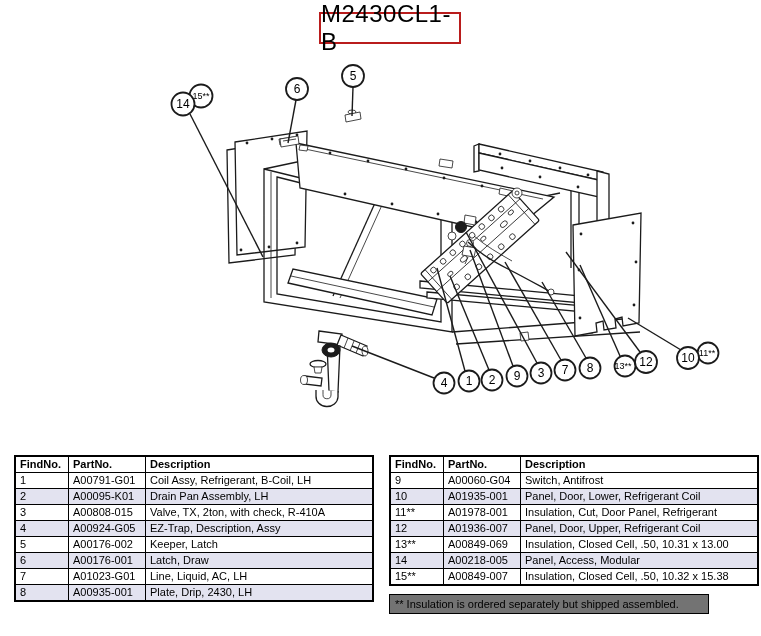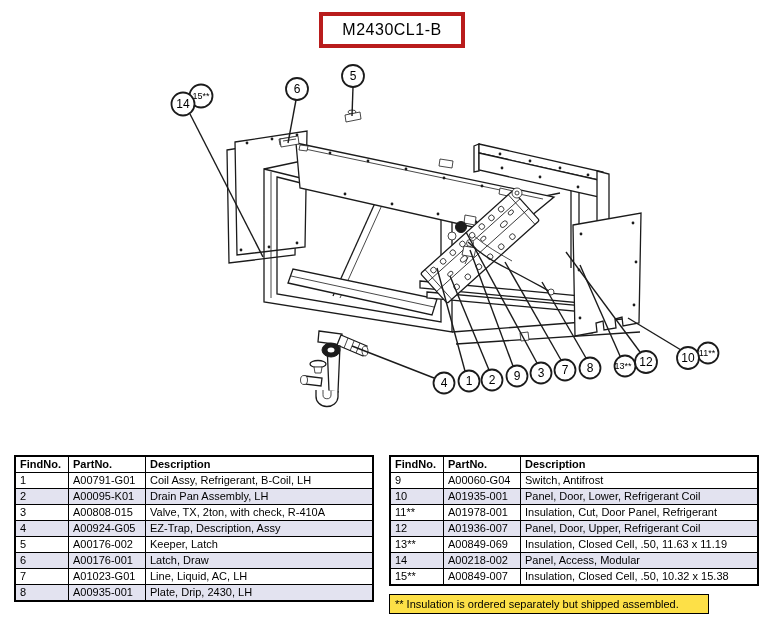--- a/index.html
+++ b/index.html
@@ -1,38 +1,38 @@
 <!DOCTYPE html>
 <html><head>
 <meta charset="utf-8">
 <style>
   html,body { margin:0; padding:0; background:#fff; }
   .page { position:relative; width:761px; height:636px; background:#fff;
           font-family:"Liberation Sans", sans-serif; color:#000; overflow:hidden; }
   .page svg { position:absolute; left:0; top:0; }
 
   .title-box { position:absolute; left:319px; top:12px; width:138px; height:28px;
-               border:4px solid #b91c1c; background:#fff; display:flex; align-items:center;
-               justify-content:center; font-size:16px; letter-spacing:0.5px; }
+               border:2px solid #b91c1c; background:#fff; display:flex; align-items:center;
+               justify-content:center; font-size:24px; letter-spacing:0.5px; }
 
   table.ptable { position:absolute; border-collapse:collapse; background:#fff;
                  border:2px solid #000; table-layout:fixed; }
   .ptable th, .ptable td { border:1px solid #000; font-size:11px; line-height:13px;
                  padding:1px 4px; white-space:nowrap; overflow:hidden; text-align:left; }
   .ptable th { font-weight:bold; background:#fff; }
   .ptable tbody tr:nth-child(even) td { background:#e3e3f0; }
   #table-left  { left:14px;  top:455px; }
   #table-right { left:389px; top:455px; }
   .ptable th:nth-child(1) { width:44px; }
   .ptable th:nth-child(2) { width:68px;margin-top:47px; }
   #table-left  th:nth-child(3) { width:218px; }
   #table-right th:nth-child(3) { width:228px; }
 
   .footnote { position:absolute; left:389px; top:594px; width:308px; border:1px solid #000;
-              background:#fde047; font-size:11px; line-height:14px; padding:2px 5px; }
+              background:#737373; font-size:11px; line-height:14px; padding:2px 5px; }
 
   
   .ln  { stroke:#1b1b1b; stroke-width:1.3; fill:none; }
   .lnt { stroke:#1b1b1b; stroke-width:0.8; fill:none; }
   .wh  { stroke:#1b1b1b; stroke-width:1.3; fill:#fff; }
   .wht { stroke:#1b1b1b; stroke-width:0.8; fill:#fff; }
   .dk  { stroke:#1b1b1b; stroke-width:1; fill:#1b1b1b; }
   .dot { fill:#1b1b1b; stroke:none; }
   .leader { stroke:#1b1b1b; stroke-width:1.4; fill:none; }
   .co  { stroke:#1b1b1b; stroke-width:1.8; fill:#fff; }
@@ -369,25 +369,25 @@
           <td>Insulation, Cut, Door Panel, Refrigerant</td>
         </tr>
         <tr>
           <td>12</td>
           <td>A01936-007</td>
           <td>Panel, Door, Upper, Refrigerant Coil</td>
         </tr>
         <tr>
           <td>13**</td>
           <td>A00849-069</td>
-          <td>Insulation, Closed Cell, .50, 11.63 x 11.19</td>
+          <td>Insulation, Closed Cell, .50, 10.31 x 13.00</td>
         </tr>
         <tr>
           <td>14</td>
-          <td>A00218-002</td>
+          <td>A00218-005</td>
           <td>Panel, Access, Modular</td>
         </tr>
         <tr>
           <td>15**</td>
           <td>A00849-007</td>
           <td>Insulation, Closed Cell, .50, 10.32 x 15.38</td>
         </tr>
       </tbody>
   </table>
 

